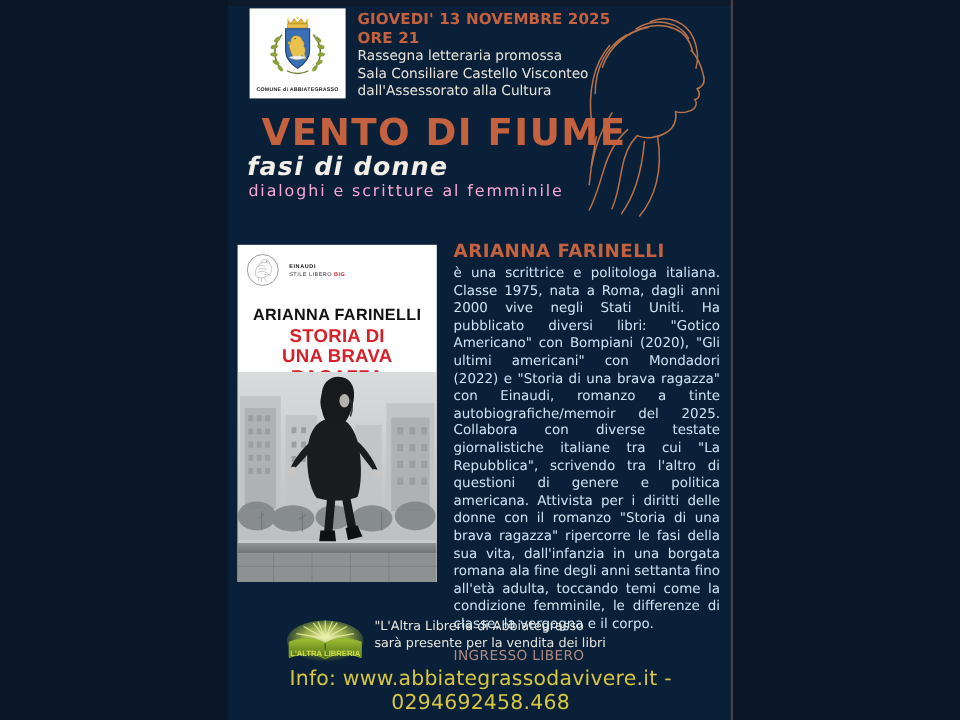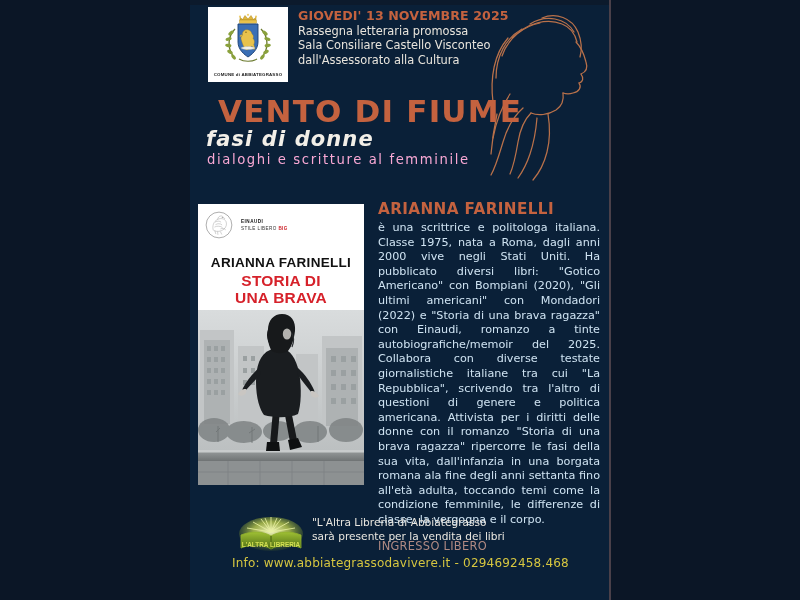--- a/index.html
+++ b/index.html
@@ -238,21 +238,21 @@
     font-size: 10.6px;
     line-height: 14px;
     font-family: "DejaVu Sans", sans-serif;
   }
   #info-line {
     position: absolute;
     left: 0; right: 0;
     top: 556px;
     text-align: center;
     color: #d6c640;
-    font-size: 12px;
+    font-size: 17px;
     letter-spacing: 0.2px;
     font-family: "DejaVu Sans", sans-serif;
   }
 </style>
 </head>
 <body>
 
 <div id="stage">
 
   <div id="poster">
@@ -320,20 +320,21 @@
           <ellipse cx="49" cy="43" rx="3.1" ry="1.7" transform="rotate(-30 49 43)"></ellipse>
           <ellipse cx="45.4" cy="48" rx="3" ry="1.6" transform="rotate(-52 45.4 48)"></ellipse>
         </g>
         <path d="M22 50 C27 53 35 53 40 50" stroke="#6b7a2e" stroke-width="1.1" fill="none"></path>
       </svg>
       <div id="crest-caption">COMUNE di ABBIATEGRASSO</div>
     </div>
 
     <div id="header-text">
       <div class="hdr-strong">GIOVEDI' 13 NOVEMBRE 2025</div>
+      <div class="hdr-strong">ORE 21</div>
       <div class="hdr-plain">Rassegna letteraria promossa</div>
       <div class="hdr-plain">Sala Consiliare Castello Visconteo</div>
       <div class="hdr-plain">dall'Assessorato alla Cultura</div>
     </div>
 
     <div id="title-main">VENTO DI FIUME</div>
     <div id="title-sub">fasi di donne</div>
     <div id="title-tag">dialoghi e scritture al femminile</div>
 
     <div id="book-cover">

